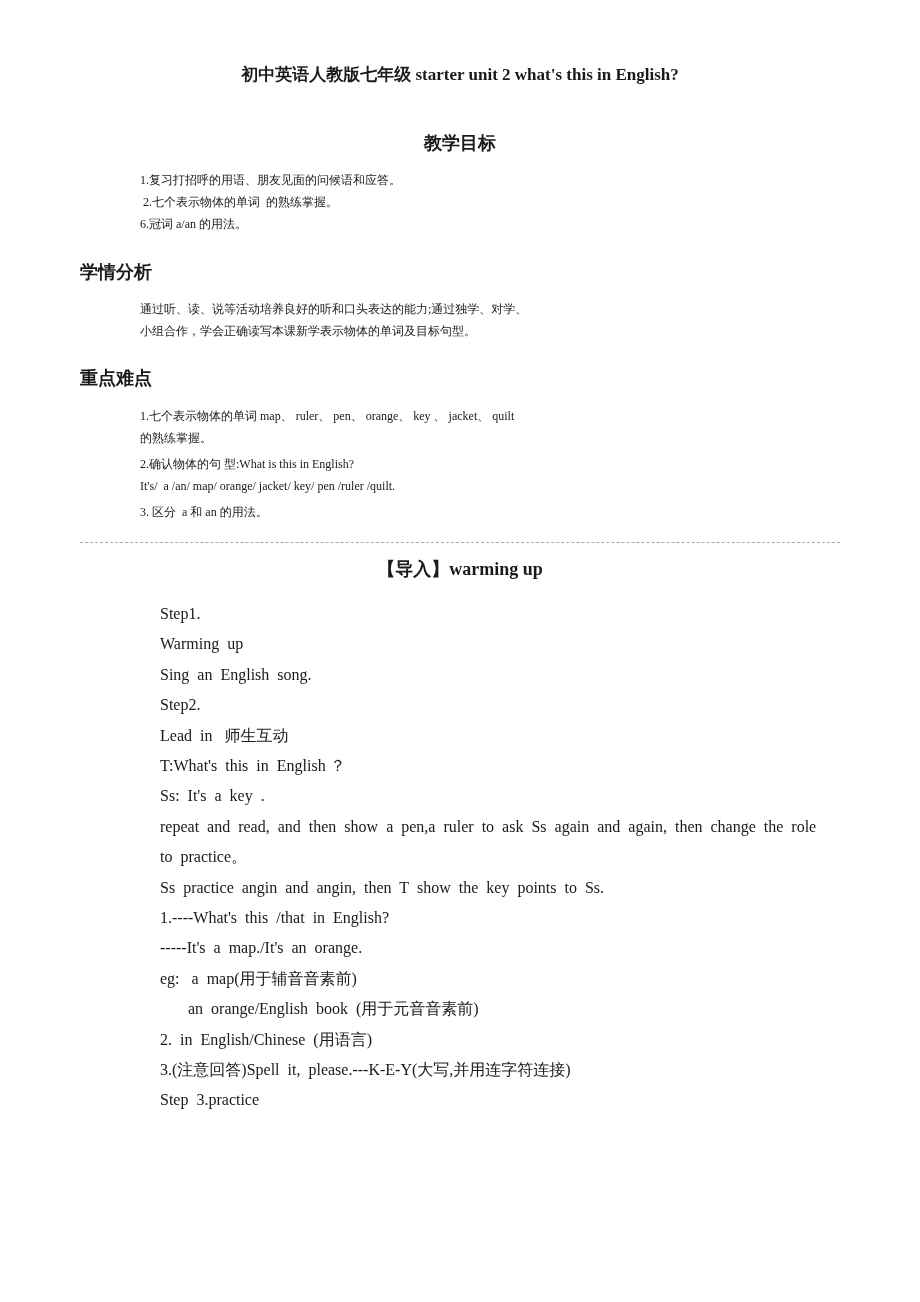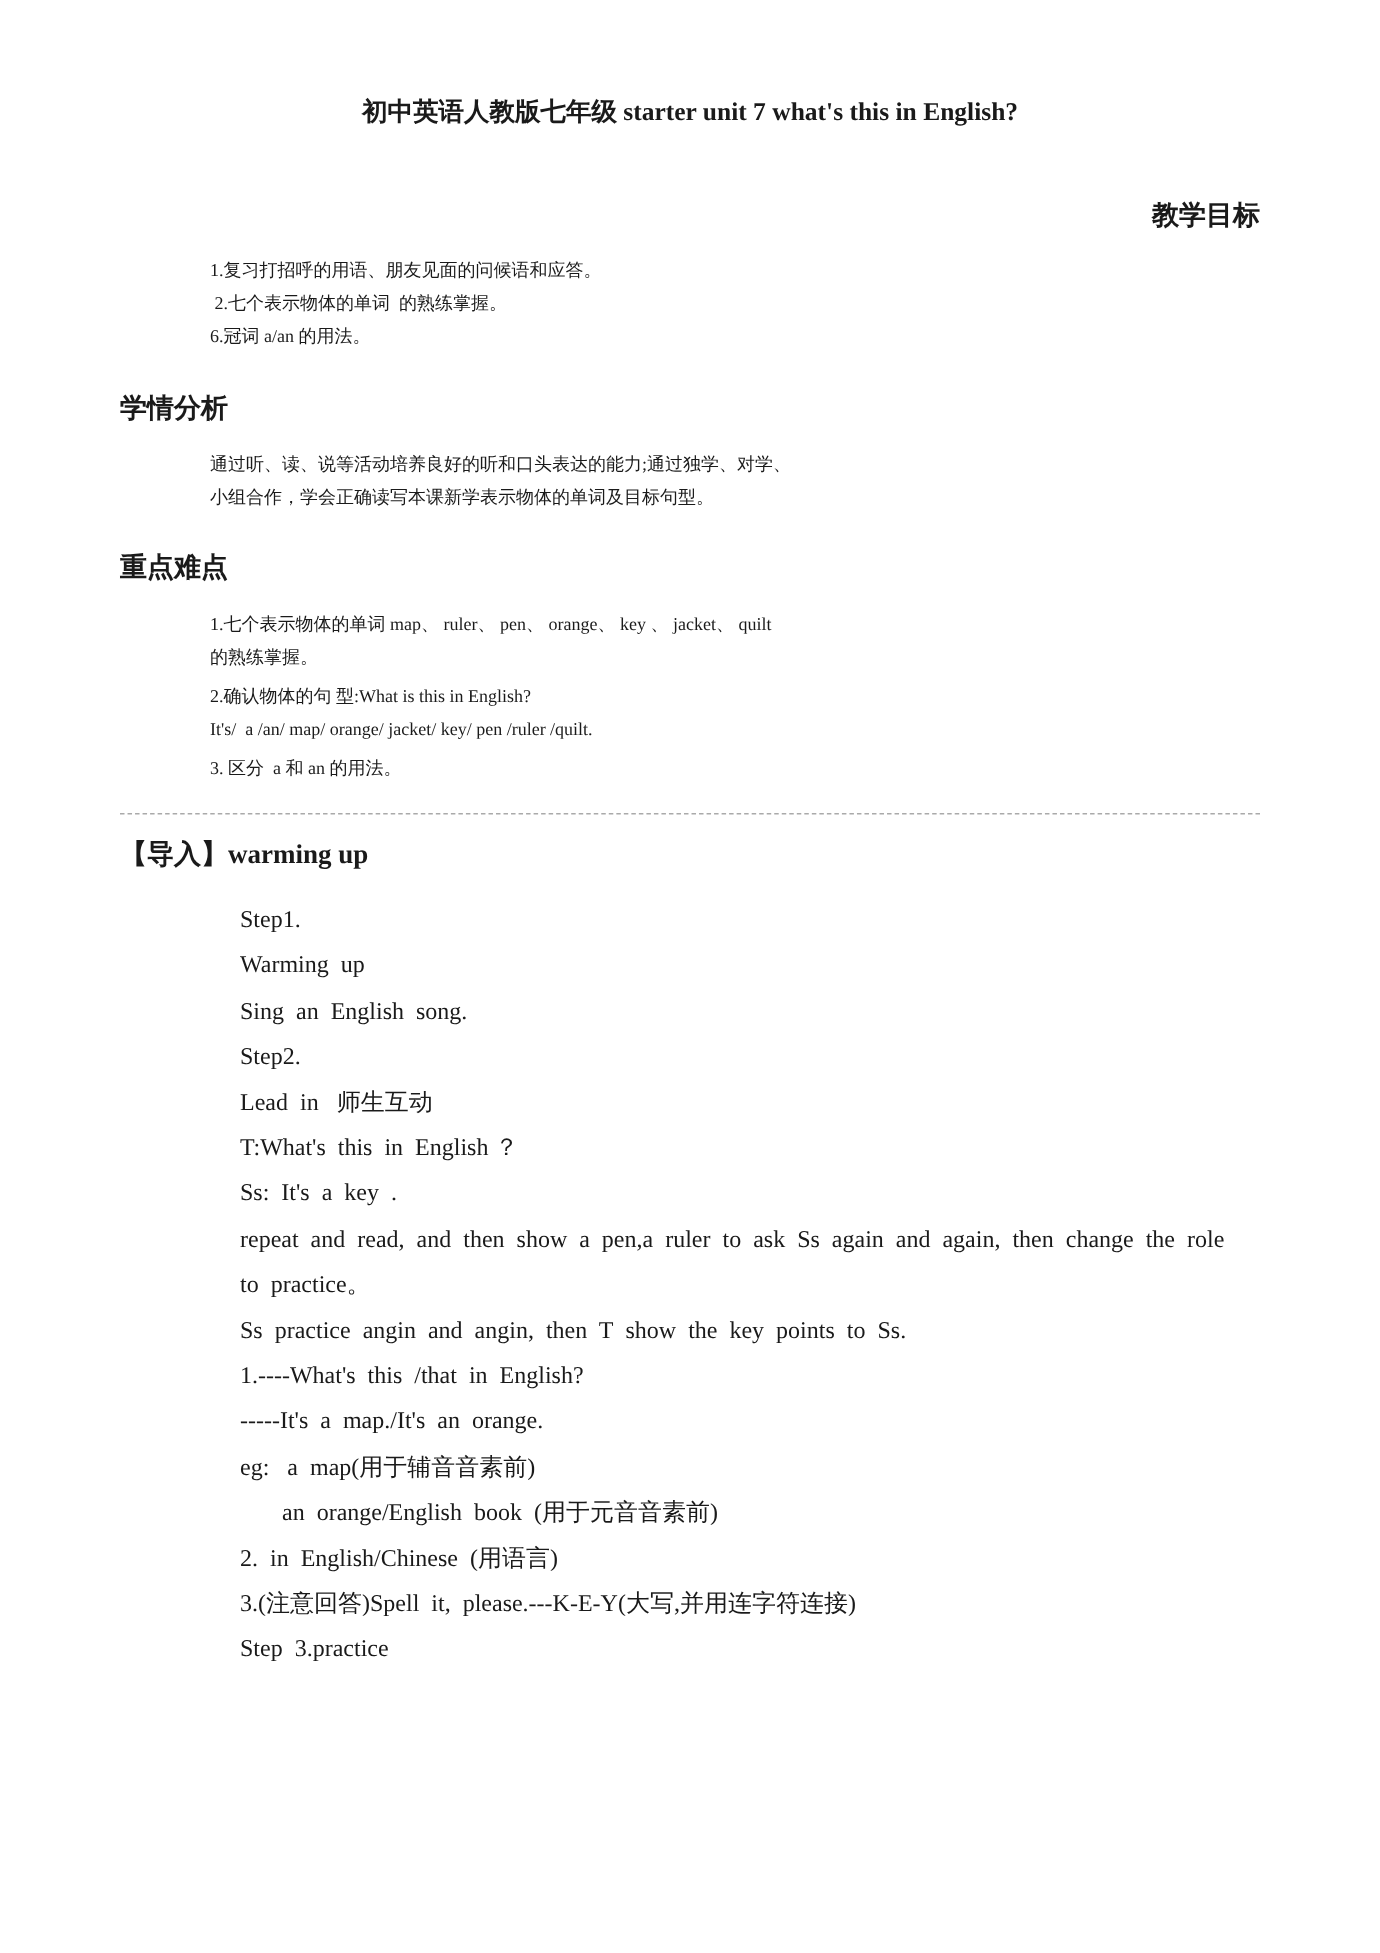--- a/index.html
+++ b/index.html
@@ -59,29 +59,30 @@
       padding-left: 80px;
       font-size: 16px;
       line-height: 1.9;
     }
 
     .warming-heading {
       font-size: 18px;
       font-weight: bold;
       margin-bottom: 14px;
       margin-top: 10px;
+      text-align: center;
     }
   </style>
 </head>
 <body>
 
-<div class="page-title">初中英语人教版七年级 starter unit 7    what's this in English?</div>
+<div class="page-title">初中英语人教版七年级 starter unit 2    what's this in English?</div>
 
 <div class="section-block">
-  <div class="section-heading" style="text-align:right;">教学目标</div>
+  <div class="section-heading" style="text-align:center;">教学目标</div>
   <div class="section-content">
     <div>1.复习打招呼的用语、朋友见面的问候语和应答。</div>
     <div>&nbsp;2.七个表示物体的单词&nbsp;&nbsp;的熟练掌握。</div>
     <div>6.冠词 a/an 的用法。</div>
   </div>
 </div>
 
 <div class="section-block">
   <div class="section-heading">学情分析</div>
   <div class="section-content">

